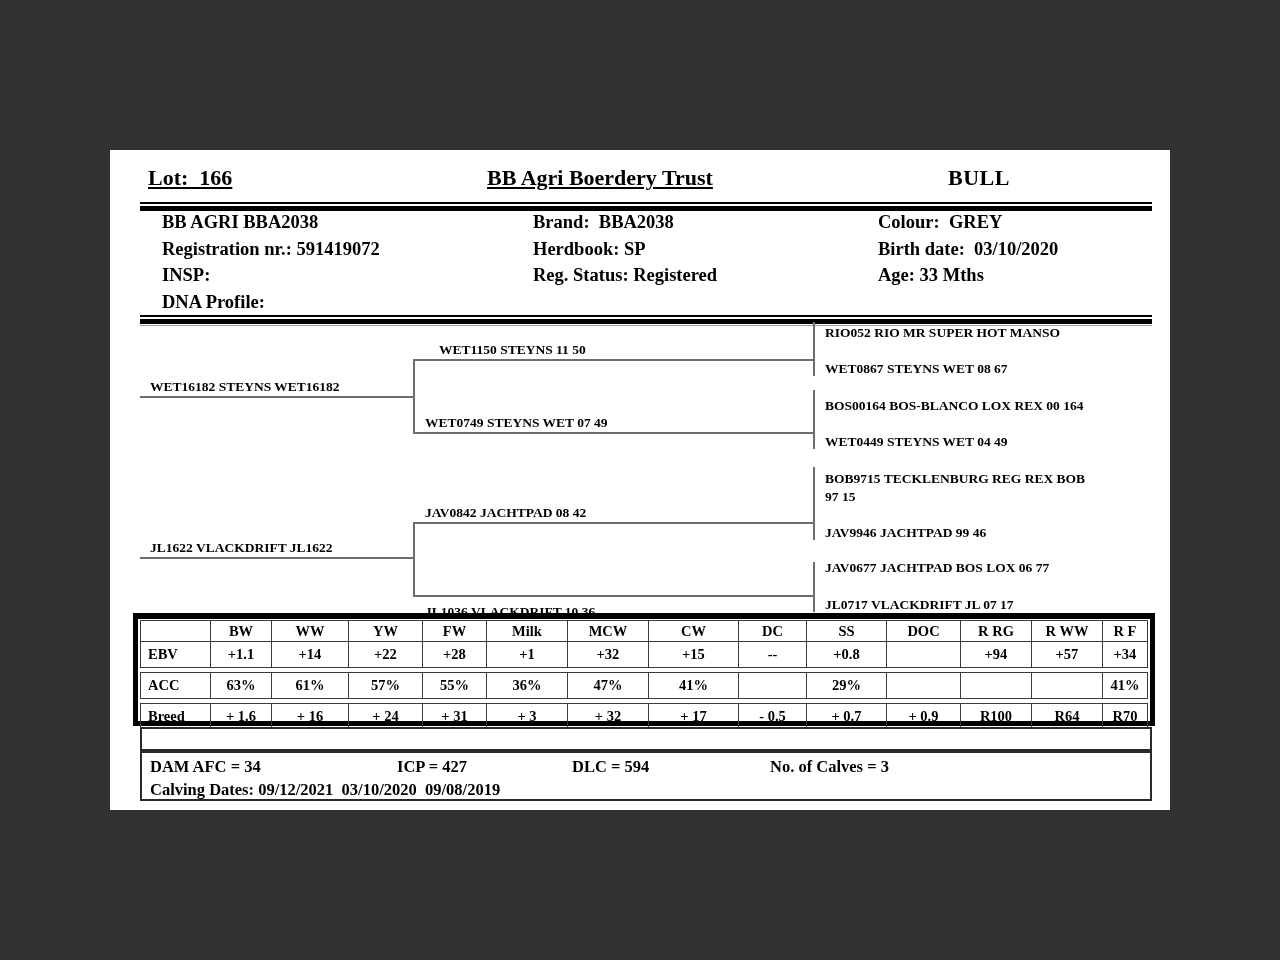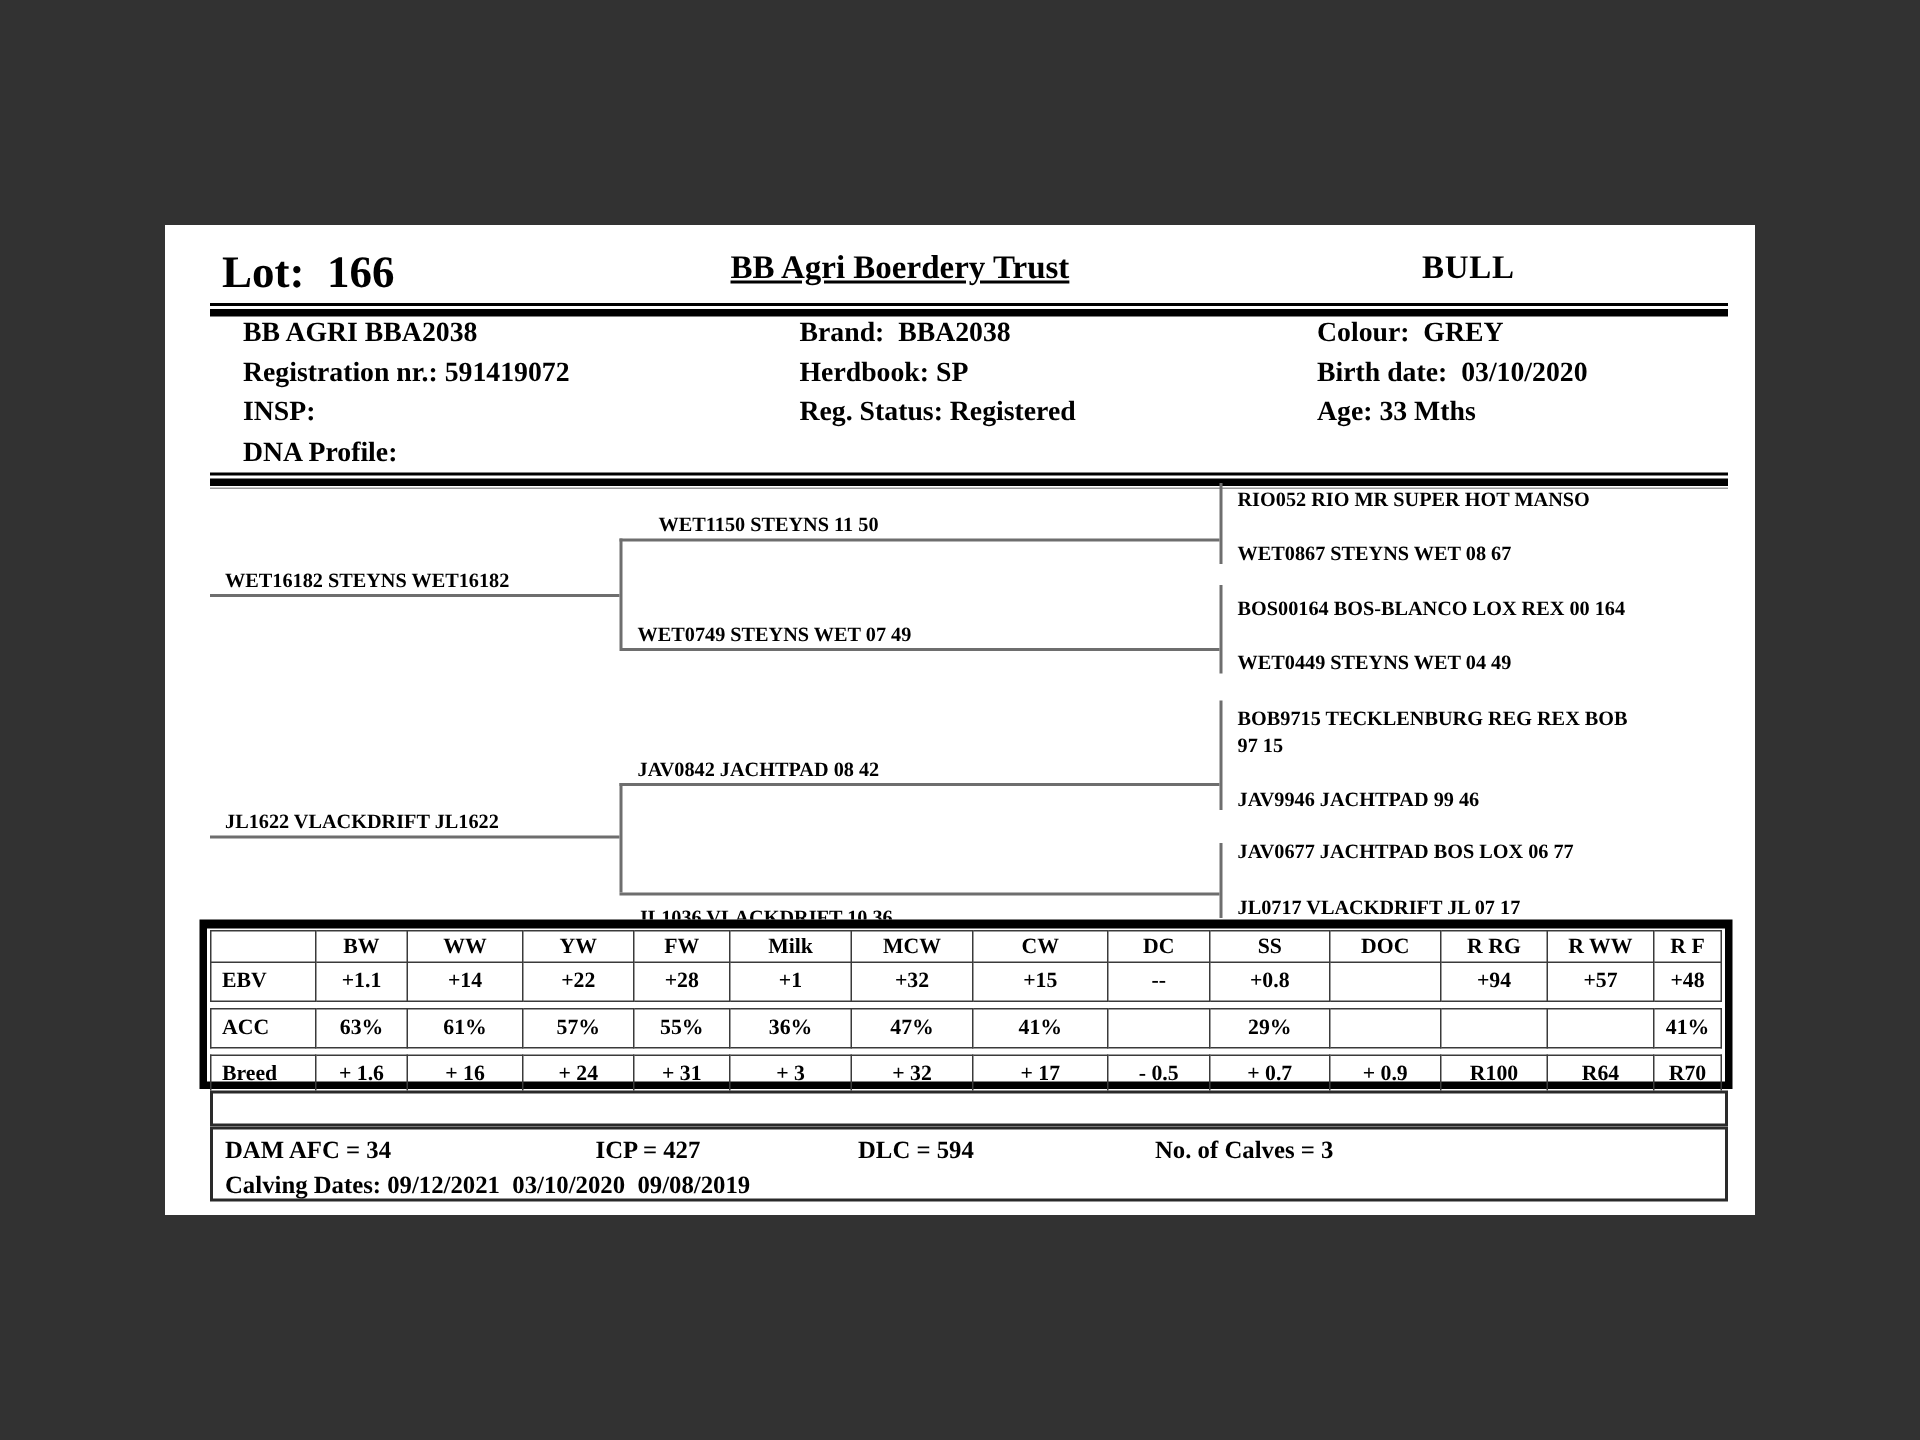--- a/index.html
+++ b/index.html
@@ -2,21 +2,21 @@
 <html><head>
 <meta charset="utf-8">
 <style>
   html,body{margin:0;padding:0;}
   .stage{position:relative;width:1280px;height:960px;background:#323232;overflow:hidden;
          font-family:"Liberation Serif","DejaVu Serif",serif;font-weight:700;color:#000;}
   .page{position:absolute;left:110px;top:150px;width:1060px;height:660px;background:#ffffff;}
 
   
   .lot-row{position:absolute;top:15px;left:0;width:100%;height:36px;}
-  .lot{position:absolute;left:38px;top:0;font-size:30px;white-space:pre;}
+  .lot{position:absolute;left:38px;top:0;font-size:22px;white-space:pre;text-decoration:underline;}
   .doc-title{position:absolute;left:377px;top:0;font-size:22px;text-decoration:underline;white-space:pre;}
   .sex{position:absolute;left:838px;top:0;font-size:22px;letter-spacing:.5px;white-space:pre;}
 
   .hrule{position:absolute;left:30px;width:1012px;}
   .hrule .thin{height:2px;background:#000;}
   .hrule .gap{height:2px;}
   .hrule .thick{height:5px;background:#000;}
   .hrule .thin2{height:1px;background:#9a9a9a;margin-top:1px;}
   .rule1{top:52px;}
   .rule2{top:165px;}
@@ -176,21 +176,21 @@
           <td>+22</td>
           <td>+28</td>
           <td>+1</td>
           <td>+32</td>
           <td>+15</td>
           <td>--</td>
           <td>+0.8</td>
           <td></td>
           <td>+94</td>
           <td>+57</td>
-          <td>+48</td>
+          <td>+34</td>
         </tr>
       </tbody>
         </table>
       <div class="tgap"></div>
       <table class="ebv">
         <colgroup>
             <col style="width:70px">
             <col style="width:61px">
             <col style="width:77px">
             <col style="width:74px">

